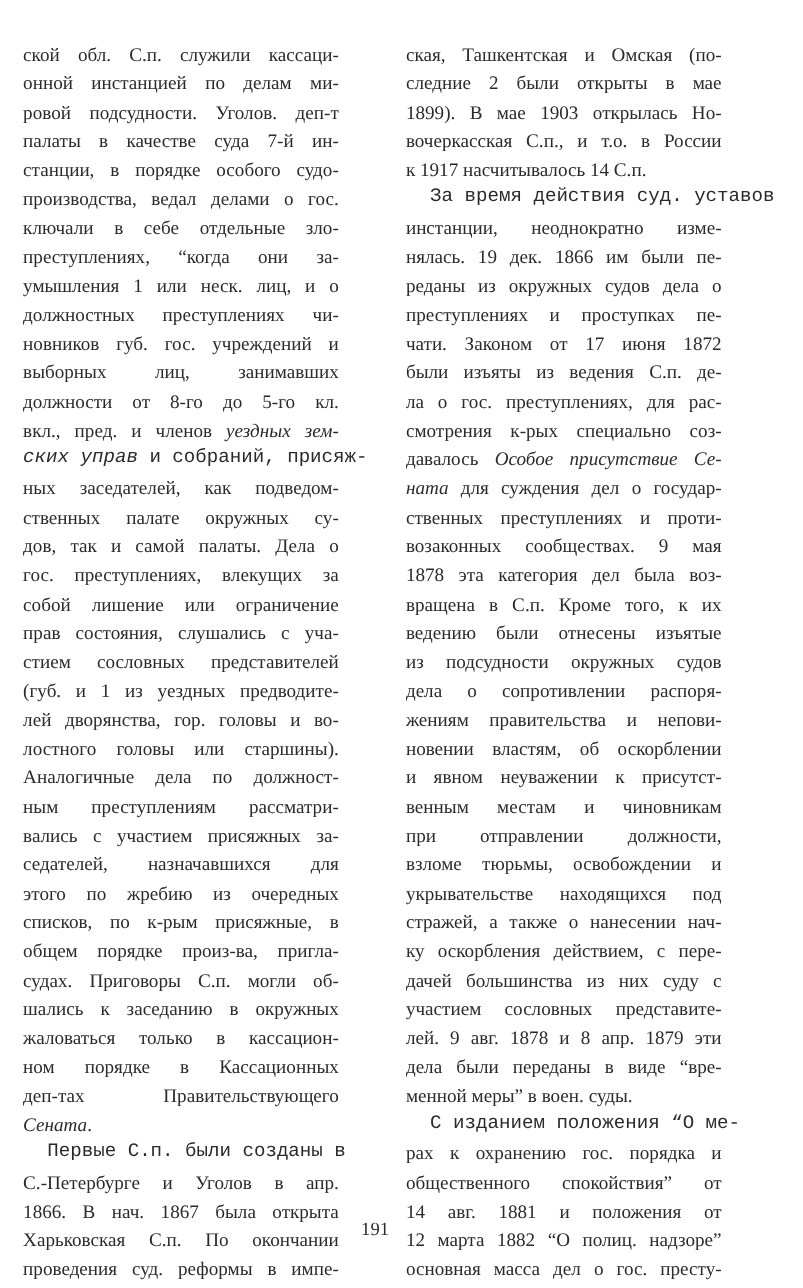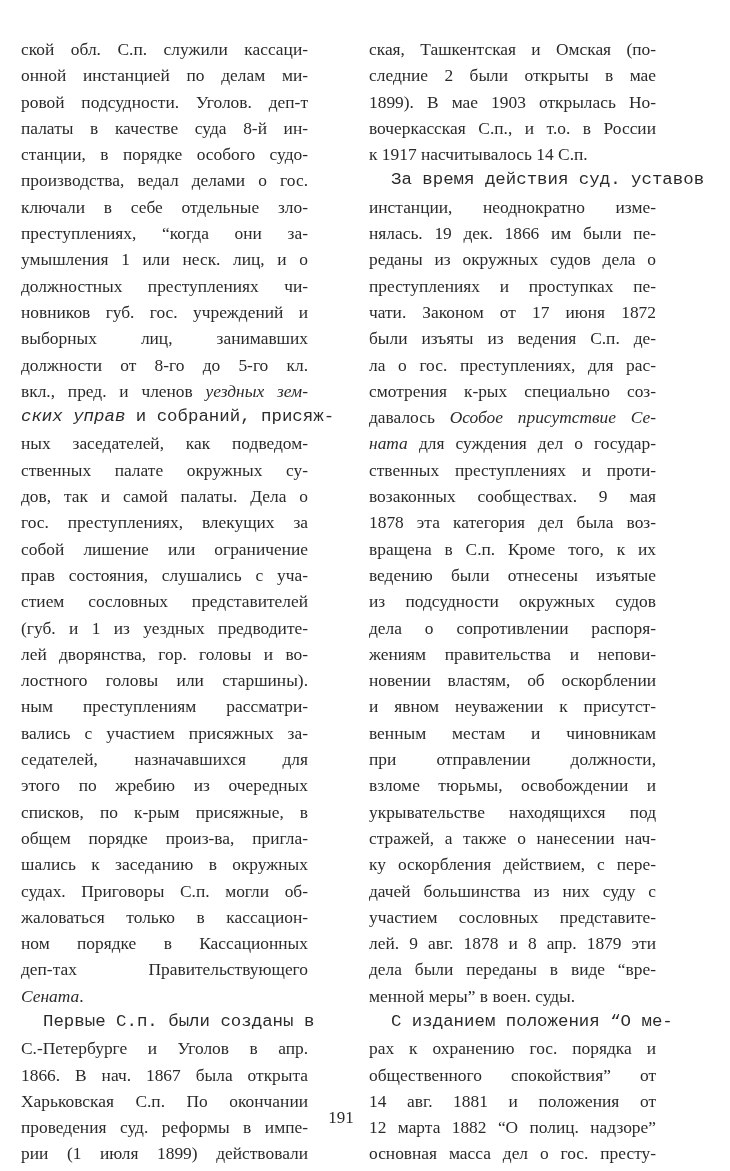--- a/index.html
+++ b/index.html
@@ -28,21 +28,21 @@
   }
   .page-number span { position: relative; left: -36px; }
 </style>
 </head>
 <body>
 
 <div class="column col-left" id="col-left">
     <span class="line">ской обл. С.п. служили кассаци-</span>
     <span class="line">онной инстанцией по делам ми-</span>
     <span class="line">ровой подсудности. Уголов. деп-т</span>
-    <span class="line">палаты в качестве суда 8-й ин-</span>
+    <span class="line">палаты в качестве суда 7-й ин-</span>
     <span class="line">станции, в порядке особого судо-</span>
     <span class="line">производства, ведал делами о гос.</span>
     <span class="line">ключали в себе отдельные зло-</span>
     <span class="line">преступлениях, “когда они за-</span>
     <span class="line">умышления 1 или неск. лиц, и о</span>
     <span class="line">должностных преступлениях чи-</span>
     <span class="line">новников губ. гос. учреждений и</span>
     <span class="line">выборных лиц, занимавших</span>
     <span class="line">должности от 8-го до 5-го кл.</span>
     <span class="line" style="white-space: pre;"><span>вкл., пред. и членов </span><span class="ital">уездных зем-</span></span>
@@ -50,28 +50,29 @@
     <span class="line">ных заседателей, как подведом-</span>
     <span class="line">ственных палате окружных су-</span>
     <span class="line">дов, так и самой палаты. Дела о</span>
     <span class="line">гос. преступлениях, влекущих за</span>
     <span class="line">собой лишение или ограничение</span>
     <span class="line">прав состояния, слушались с уча-</span>
     <span class="line">стием сословных представителей</span>
     <span class="line">(губ. и 1 из уездных предводите-</span>
     <span class="line">лей дворянства, гор. головы и во-</span>
     <span class="line">лостного головы или старшины).</span>
+    <span class="line">Аналогичные дела по должност-</span>
     <span class="line">ным преступлениям рассматри-</span>
     <span class="line">вались с участием присяжных за-</span>
     <span class="line">седателей, назначавшихся для</span>
     <span class="line">этого по жребию из очередных</span>
     <span class="line">списков, по к-рым присяжные, в</span>
     <span class="line">общем порядке произ-ва, пригла-</span>
+    <span class="line">судах. Приговоры С.п. могли об-</span>
     <span class="line">шались к заседанию в окружных</span>
-    <span class="line">судах. Приговоры С.п. могли об-</span>
     <span class="line">жаловаться только в кассацион-</span>
     <span class="line">ном порядке в Кассационных</span>
     <span class="line">деп-тах Правительствующего</span>
     <span class="line last" style="white-space: pre;"><span class="ital">Сената</span><span>.</span></span>
     <span class="line indent">Первые С.п. были созданы в</span>
     <span class="line">С.-Петербурге и Уголов в апр.</span>
     <span class="line">1866. В нач. 1867 была открыта</span>
     <span class="line">Харьковская С.п. По окончании</span>
     <span class="line">проведения суд. реформы в импе-</span>
     <span class="line">рии (1 июля 1899) действовали</span>

